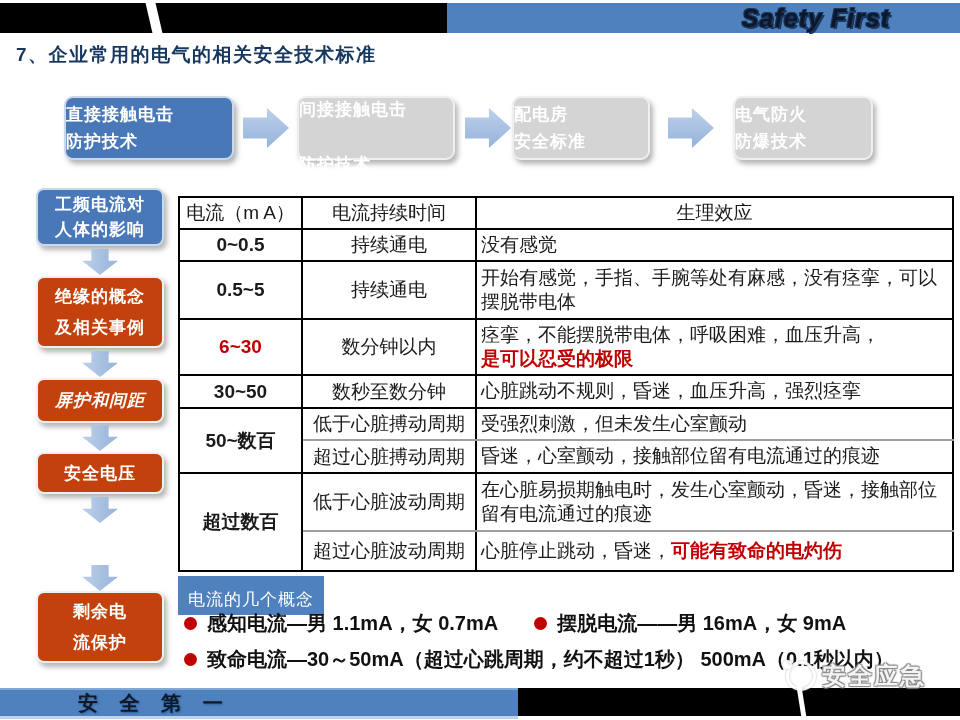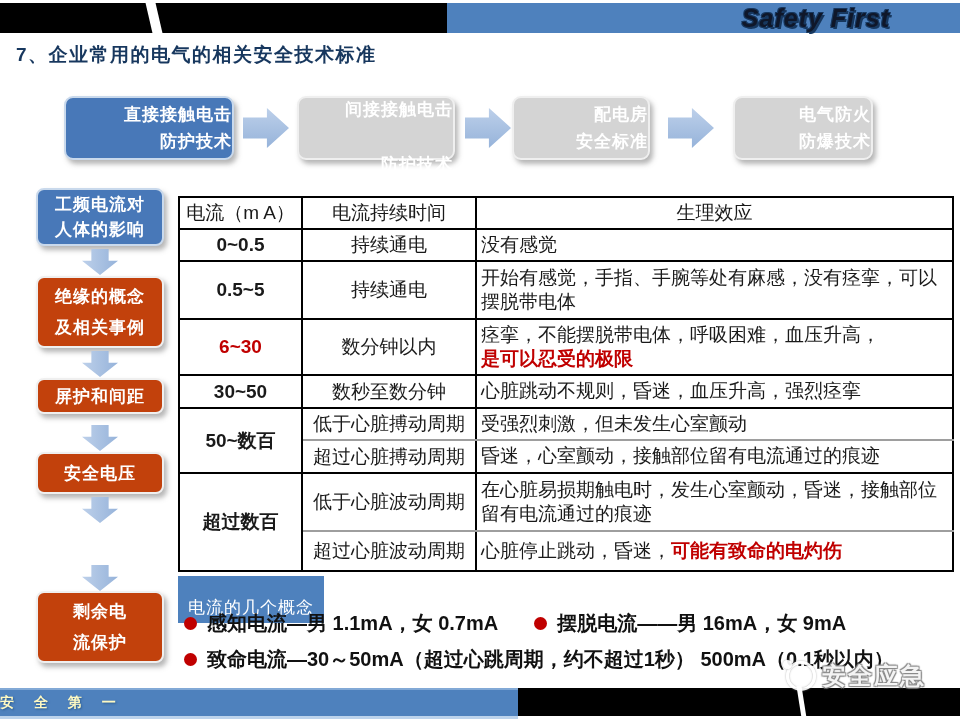--- a/index.html
+++ b/index.html
@@ -10,21 +10,21 @@
   .hdr-black{position:absolute;left:0;top:3px;width:447px;height:30px;background:#000;}
   .hdr-slash{position:absolute;left:149px;top:0;width:10px;height:36px;background:#fff;transform:skewX(13deg);}
   .hdr-blue{position:absolute;left:447px;top:3px;width:513px;height:30px;background:#4e81bd;
             display:flex;align-items:center;justify-content:flex-end;padding-right:70px;box-sizing:border-box;}
   .brand{font-size:25px;font-style:italic;font-weight:bold;color:#0f172a;letter-spacing:1px;
          text-shadow:2px 2px 0 #17375e,-1px -1px 0 #17375e,1px -1px 0 #17375e,-1px 1px 0 #17375e;}
   .page-title{position:absolute;left:16px;top:42px;font-size:19px;font-weight:bold;color:#17375e;letter-spacing:1.5px;}
 
   
   .flow-btn{position:absolute;height:64px;border-radius:9px;display:flex;flex-direction:column;
-            justify-content:space-evenly;align-items:flex-end;color:#fff;font-weight:bold;font-size:17px;
+            justify-content:space-evenly;align-items:flex-start;color:#fff;font-weight:bold;font-size:17px;
             box-shadow:3px 4px 5px rgba(110,110,110,.5);box-sizing:border-box;letter-spacing:1px;}
   .flow-active{background:#4878b8;border:2px solid #c9d9ec;}
   .flow-inactive{background:#d4d4d4;border:2px solid #efefef;}
   .arrow-r{position:absolute;width:46px;height:40px;background:linear-gradient(180deg,#bdd0ea,#96b3da);
            clip-path:polygon(0 24%,52% 24%,52% 0,100% 50%,52% 100%,52% 76%,0 76%);}
 
   
   .side-btn{position:absolute;left:36px;width:128px;border-radius:8px;display:flex;flex-direction:column;
             justify-content:space-evenly;align-items:center;color:#fff;font-weight:bold;font-size:17px;
             box-shadow:3px 4px 5px rgba(110,110,110,.5);box-sizing:border-box;letter-spacing:1px;}
@@ -44,42 +44,42 @@
   .red{color:#c00000;}
   .red-bold{color:#c00000;font-weight:bold;}
   .block{display:block;}
   tr.sep-below td.gsep{border-bottom:2px solid #9e9e9e;}
   tr.sep-above td.gsep{border-top:2px solid #9e9e9e;}
   tr.rh-head{height:28px;} tr.rh-1{height:32px;} tr.rh-2{height:58px;} tr.rh-3{height:56px;}
   tr.rh-4{height:33px;} tr.rh-5{height:32px;} tr.rh-6{height:33px;} tr.rh-7{height:58px;} tr.rh-8{height:40px;}
 
   
   .concept-label{position:absolute;left:178px;top:576px;background:#4e81bd;color:#fff;font-size:17px;
-                 padding:20px 10px 4px;letter-spacing:1px;}
+                 padding:12px 10px 4px;letter-spacing:1px;}
   .bullet-row{position:absolute;left:184px;display:flex;align-items:center;gap:10px;
               font-size:20px;font-weight:bold;color:#111;white-space:nowrap;}
   .b1{top:610px;} .b2{top:646px;}
   .dot{width:13px;height:13px;border-radius:50%;background:#c00000;flex:none;}
   .bullet-group{display:flex;align-items:center;gap:10px;}
   .gap2{margin-left:26px;}
 
   
   .watermark{position:absolute;left:786px;top:660px;display:flex;align-items:center;gap:6px;z-index:6;}
   .wm-logo{width:24px;height:24px;border:3px solid rgba(255,255,255,.92);border-radius:50%;
            box-shadow:0 0 2px rgba(130,130,130,.7), inset 0 0 2px rgba(130,130,130,.7);position:relative;}
   .wm-logo:after{content:"";position:absolute;left:-6px;top:-4px;width:9px;height:9px;border-radius:50%;
            background:rgba(255,255,255,.92);box-shadow:0 0 2px rgba(130,130,130,.7);}
   .wm-text{font-size:24px;font-weight:bold;color:rgba(255,255,255,.9);letter-spacing:2px;
            text-shadow:1px 1px 1px #8a8a8a,-1px -1px 1px #8a8a8a,1px -1px 1px #8a8a8a,-1px 1px 1px #8a8a8a;}
   .wm-tail{position:absolute;left:799px;top:686px;width:5px;height:32px;background:#fff;transform:skewX(9deg);z-index:7;}
 
   
   .footer-blue{position:absolute;left:0;top:688px;width:518px;height:28px;background:#4e81bd;
                border-top:2px solid #82a9d6;box-sizing:border-box;display:flex;align-items:center;}
-  .footer-motto{color:#fef9c3;font-size:14px;font-weight:bold;letter-spacing:8px;
+  .footer-motto{margin-left:78px;color:#0f172a;font-size:20px;font-weight:bold;letter-spacing:8px;
                 text-shadow:1px 1px 2px #2c5d92;}
   .footer-strip{position:absolute;left:0;top:716px;width:518px;height:3px;background:#bcd3ec;}
   .footer-black{position:absolute;left:518px;top:688px;width:442px;height:28px;background:#000;}
 </style>
 </head>
 <body>
 
 <div class="page">
 
   <div class="hdr-black"></div>
@@ -112,21 +112,21 @@
   <div class="side-btn side-active" style="top:188px;height:58px;">
     <span>工频电流对</span>
     <span>人体的影响</span>
   </div>
   <div class="arrow-d" style="top:249px;"></div>
   <div class="side-btn side-inactive" style="top:276px;height:72px;">
     <span>绝缘的概念</span>
     <span>及相关事例</span>
   </div>
   <div class="arrow-d" style="top:351px;"></div>
-  <div class="side-btn side-inactive" style="top:378px;height:36px;">
+  <div class="side-btn side-inactive" style="top:378px;height:45px;font-style:italic;">
     <span>屏护和间距</span>
   </div>
   <div class="arrow-d" style="top:425px;"></div>
   <div class="side-btn side-inactive" style="top:452px;height:42px;">
     <span>安全电压</span>
   </div>
   <div class="arrow-d" style="top:497px;"></div>
   <div class="arrow-d" style="top:565px;"></div>
   <div class="side-btn side-inactive" style="top:591px;height:72px;">
     <span>剩余电</span>

